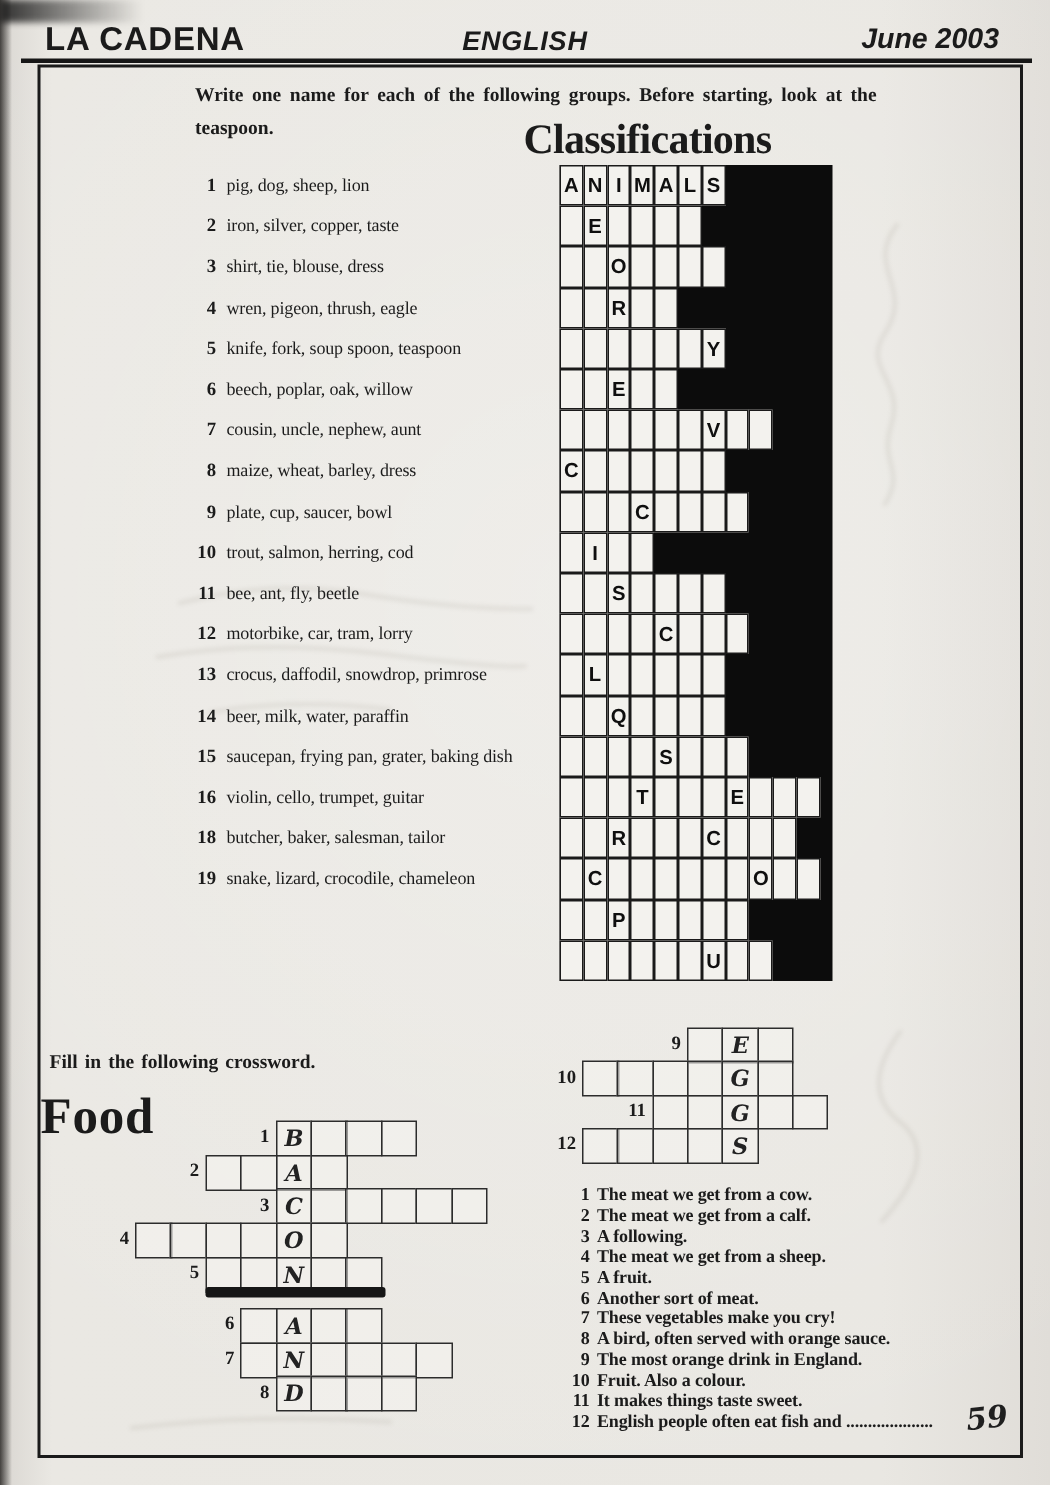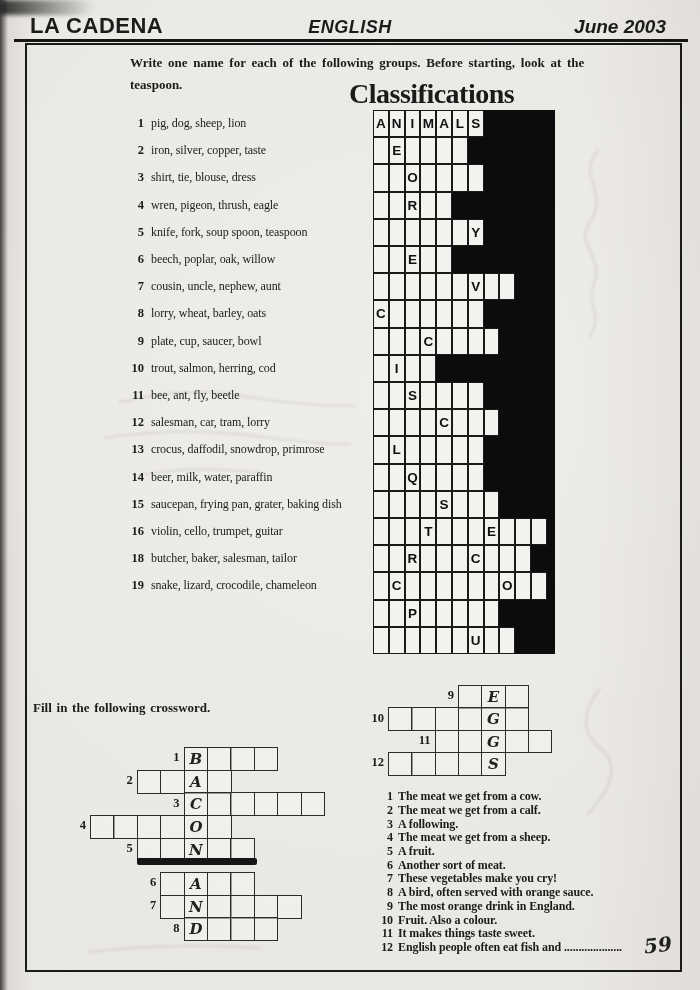--- a/index.html
+++ b/index.html
@@ -123,37 +123,37 @@
       <div class="citem">
         <span class="n">6</span>
         <span class="t">beech, poplar, oak, willow</span>
       </div>
       <div class="citem">
         <span class="n">7</span>
         <span class="t">cousin, uncle, nephew, aunt</span>
       </div>
       <div class="citem">
         <span class="n">8</span>
-        <span class="t">lorry, wheat, barley, oats</span>
+        <span class="t">maize, wheat, barley, dress</span>
       </div>
       <div class="citem">
         <span class="n">9</span>
         <span class="t">plate, cup, saucer, bowl</span>
       </div>
       <div class="citem">
         <span class="n">10</span>
         <span class="t">trout, salmon, herring, cod</span>
       </div>
       <div class="citem">
         <span class="n">11</span>
         <span class="t">bee, ant, fly, beetle</span>
       </div>
       <div class="citem">
         <span class="n">12</span>
-        <span class="t">salesman, car, tram, lorry</span>
+        <span class="t">motorbike, car, tram, lorry</span>
       </div>
       <div class="citem">
         <span class="n">13</span>
         <span class="t">crocus, daffodil, snowdrop, primrose</span>
       </div>
       <div class="citem">
         <span class="n">14</span>
         <span class="t">beer, milk, water, paraffin</span>
       </div>
       <div class="citem">
@@ -361,20 +361,21 @@
         <div class="gcell" style="height: 27.2px;"></div>
         <div class="gcell" style="height: 27.2px;"></div>
         <div class="gcell" style="height: 27.2px;"></div>
         <div class="gcell" style="height: 27.2px;">U</div>
         <div class="gcell" style="height: 27.2px;"></div>
         <div class="gcell" style="height: 27.2px;"></div>
       </div>
     </div>
 
   <div class="fill-instr">Fill in the following crossword.</div>
+  <h2 class="food-title">Food</h2>
 
   <div id="food-grids">
       <div class="flabel" style="left: 163.6px; top: 750.35px;">1</div>
       <div class="fcell" style="left: 183.6px; top: 747px; width: 24.7px; height: 24px;">B</div>
       <div class="fcell" style="left: 207px; top: 747px; width: 24.7px; height: 24px;"></div>
       <div class="fcell" style="left: 230.4px; top: 747px; width: 24.7px; height: 24px;"></div>
       <div class="fcell" style="left: 253.8px; top: 747px; width: 24.7px; height: 24px;"></div>
       <div class="flabel" style="left: 116.8px; top: 773.05px;">2</div>
       <div class="fcell" style="left: 136.8px; top: 769.7px; width: 24.7px; height: 24px;"></div>
       <div class="fcell" style="left: 160.2px; top: 769.7px; width: 24.7px; height: 24px;"></div>

